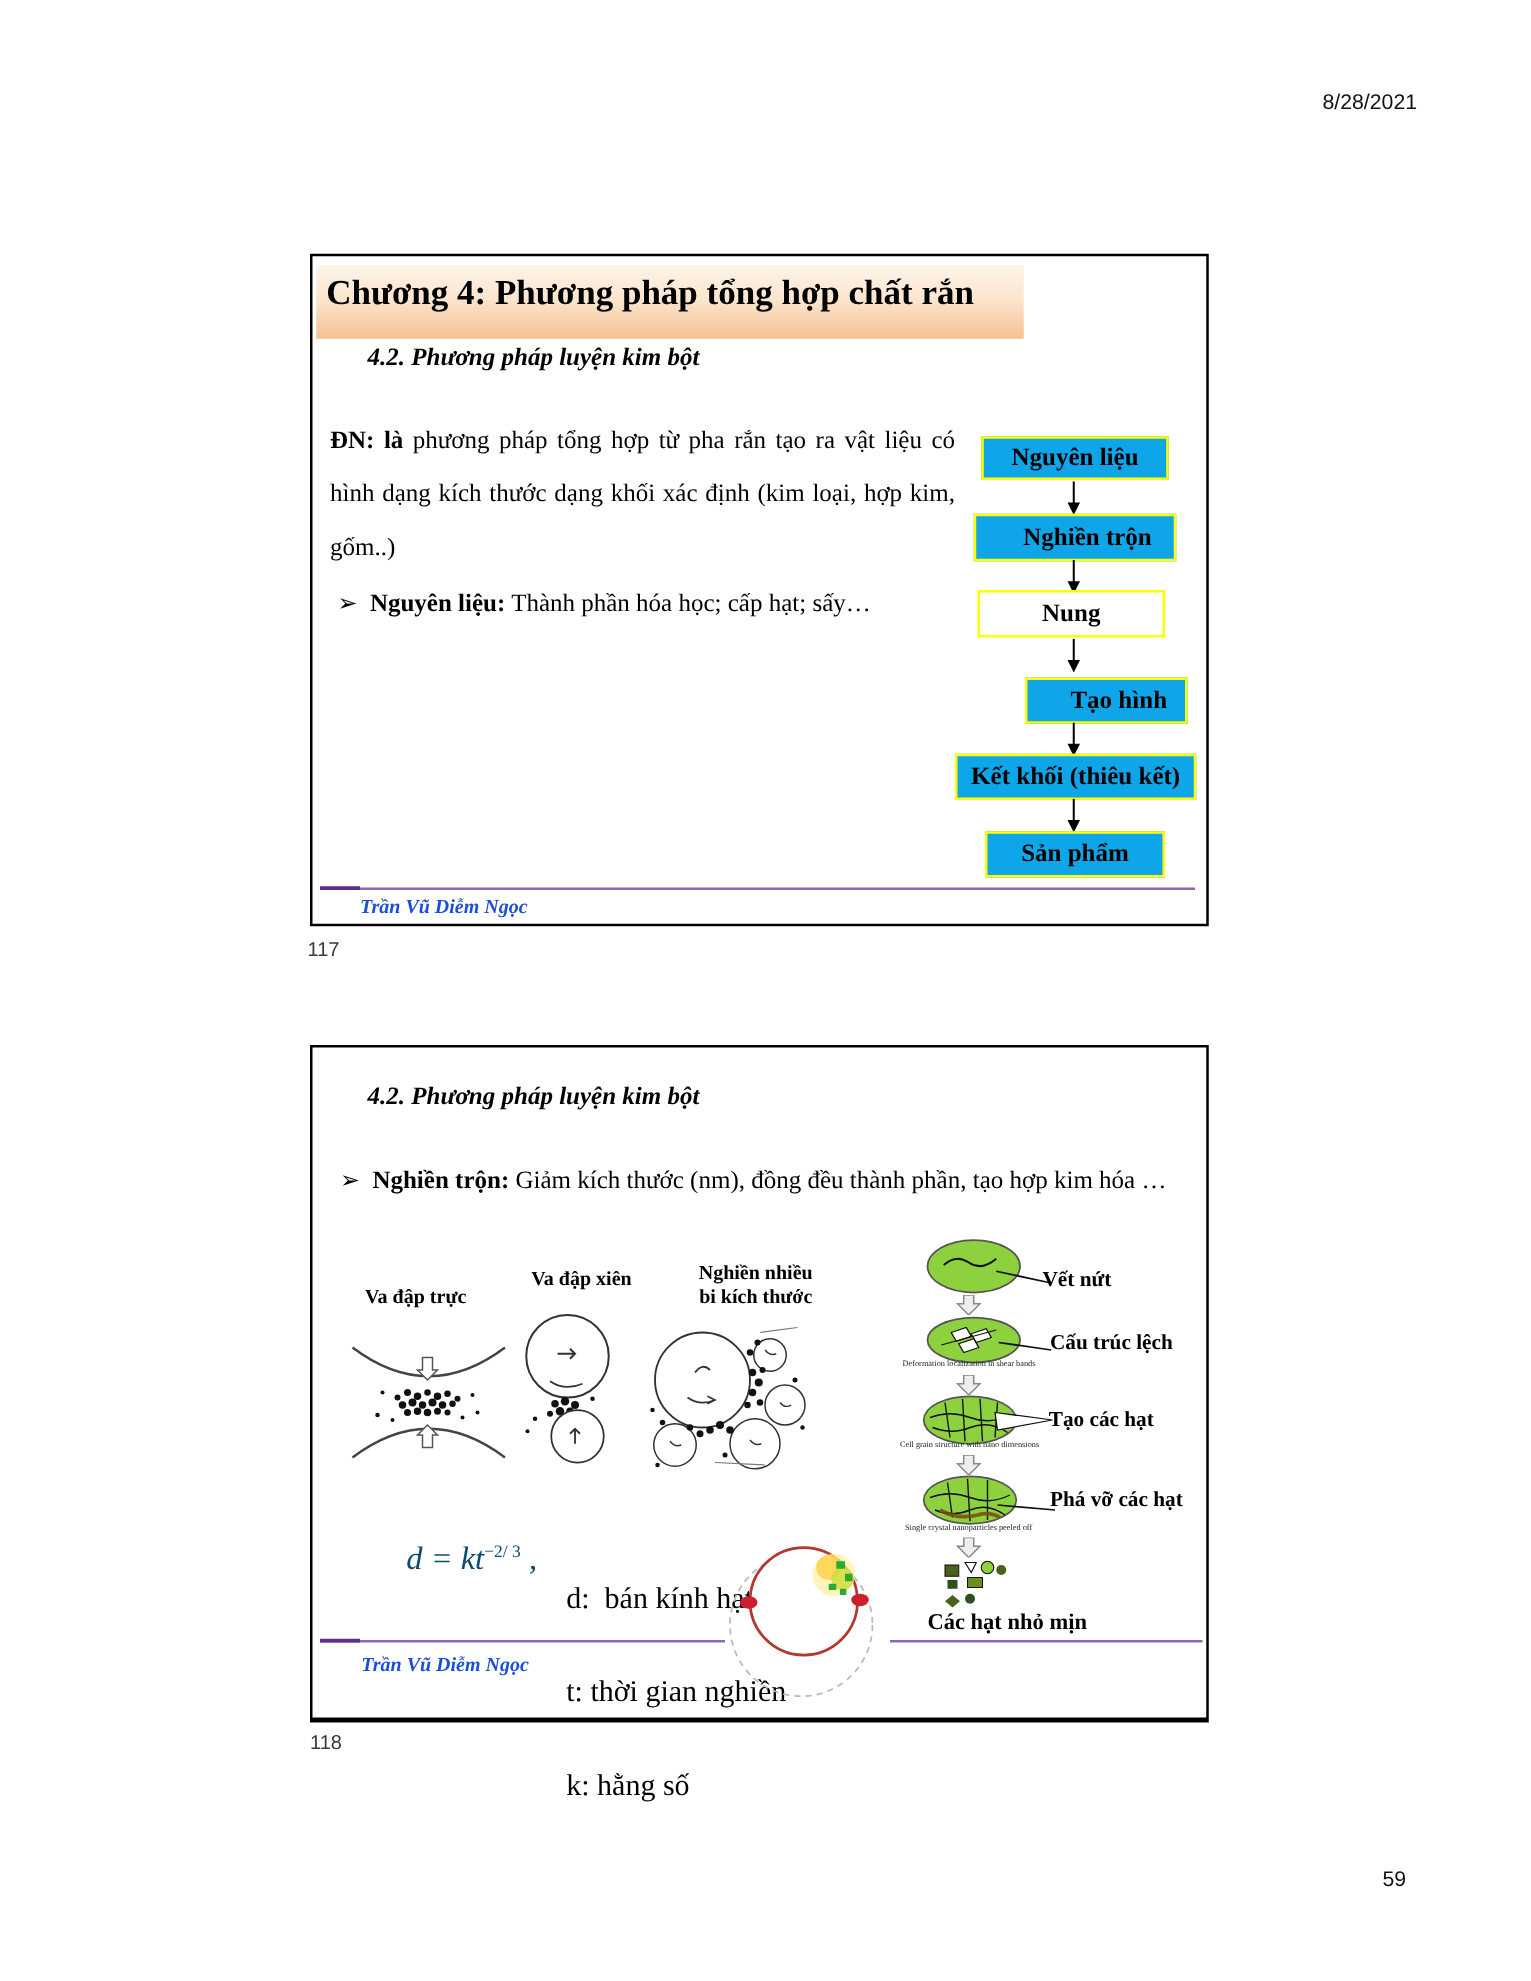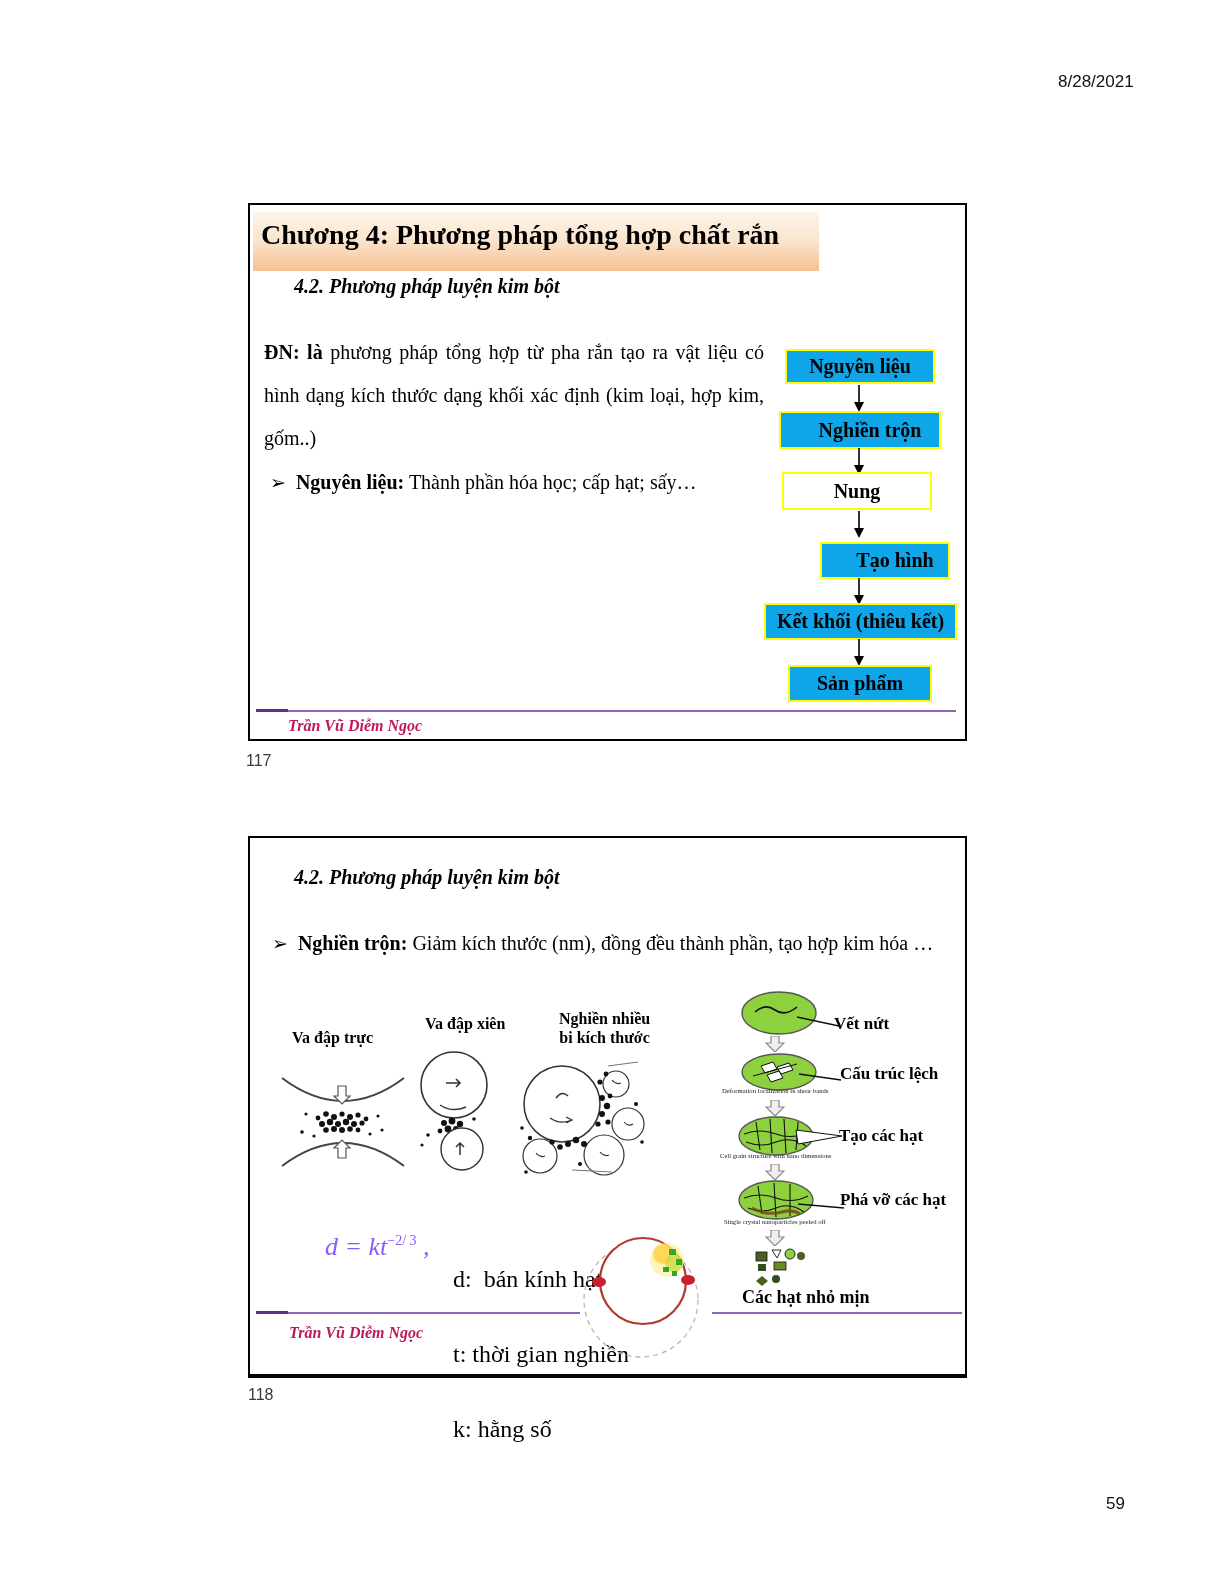--- a/index.html
+++ b/index.html
@@ -30,28 +30,28 @@
   
   .fbox{box-sizing:border-box;border:2px solid #ffff00;background:#0ea5e9;
     font-weight:bold;font-size:20px;text-align:center;white-space:nowrap;
     display:flex;align-items:center;justify-content:center;}
   .fbox.white{background:#fff;}
   .farrow{width:14px;height:27px;}
 
   
   .fline{height:2px;background:#8c64b8;}
   .flinecap{height:3px;background:#5f2e86;}
-  .author{color:#be185d;font-weight:bold;font-style:italic;font-size:16px;white-space:nowrap;}
+  .author{color:#1d4ed8;font-weight:bold;font-style:italic;font-size:16px;white-space:nowrap;}
 
   
   .mill-label{font-weight:bold;font-size:16px;white-space:nowrap;}
   .proc-label{font-weight:bold;font-size:17px;white-space:nowrap;}
   .tiny-cap{font-size:7px;color:#222;white-space:nowrap;transform:scale(.95);transform-origin:left;}
   .result-label{font-weight:bold;font-size:18px;white-space:nowrap;}
-  .formula{font-size:26px;color:#8b5cf6;font-style:italic;white-space:nowrap;}
+  .formula{font-size:26px;color:#0c4a6e;font-style:italic;white-space:nowrap;}
   .formula sup{font-size:14px;font-style:normal;}
   .legend{font-size:24px;line-height:25px;white-space:pre;}
 </style>
 </head>
 <body>
 
 <div id="page">
 
   <div class="abs date sans">8/28/2021</div>
 

